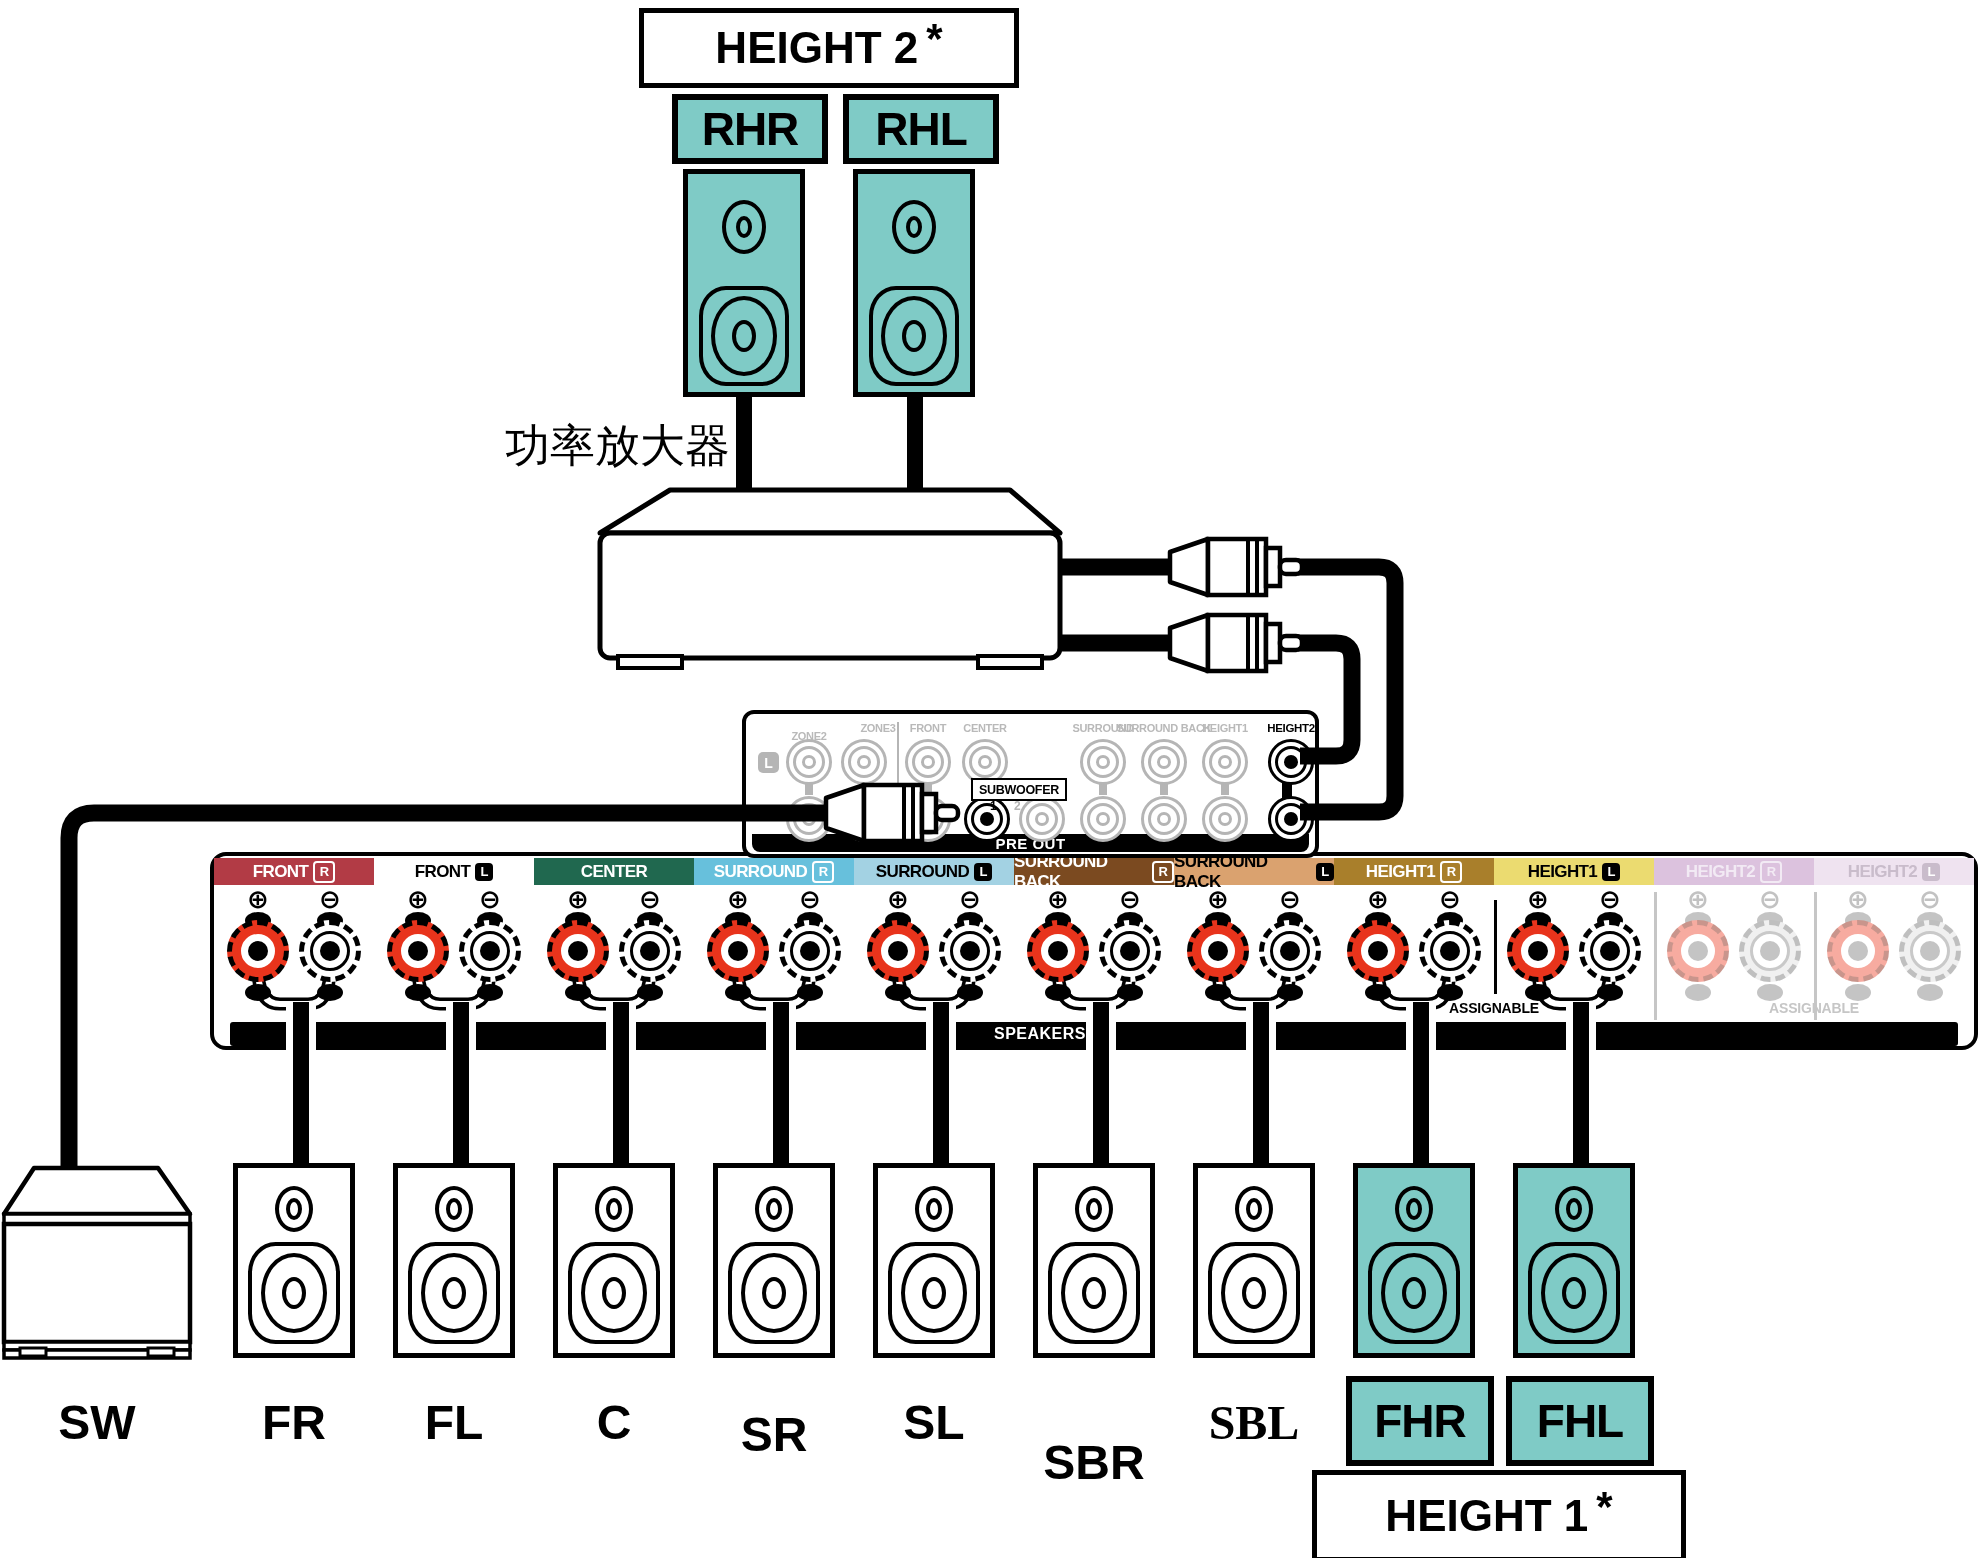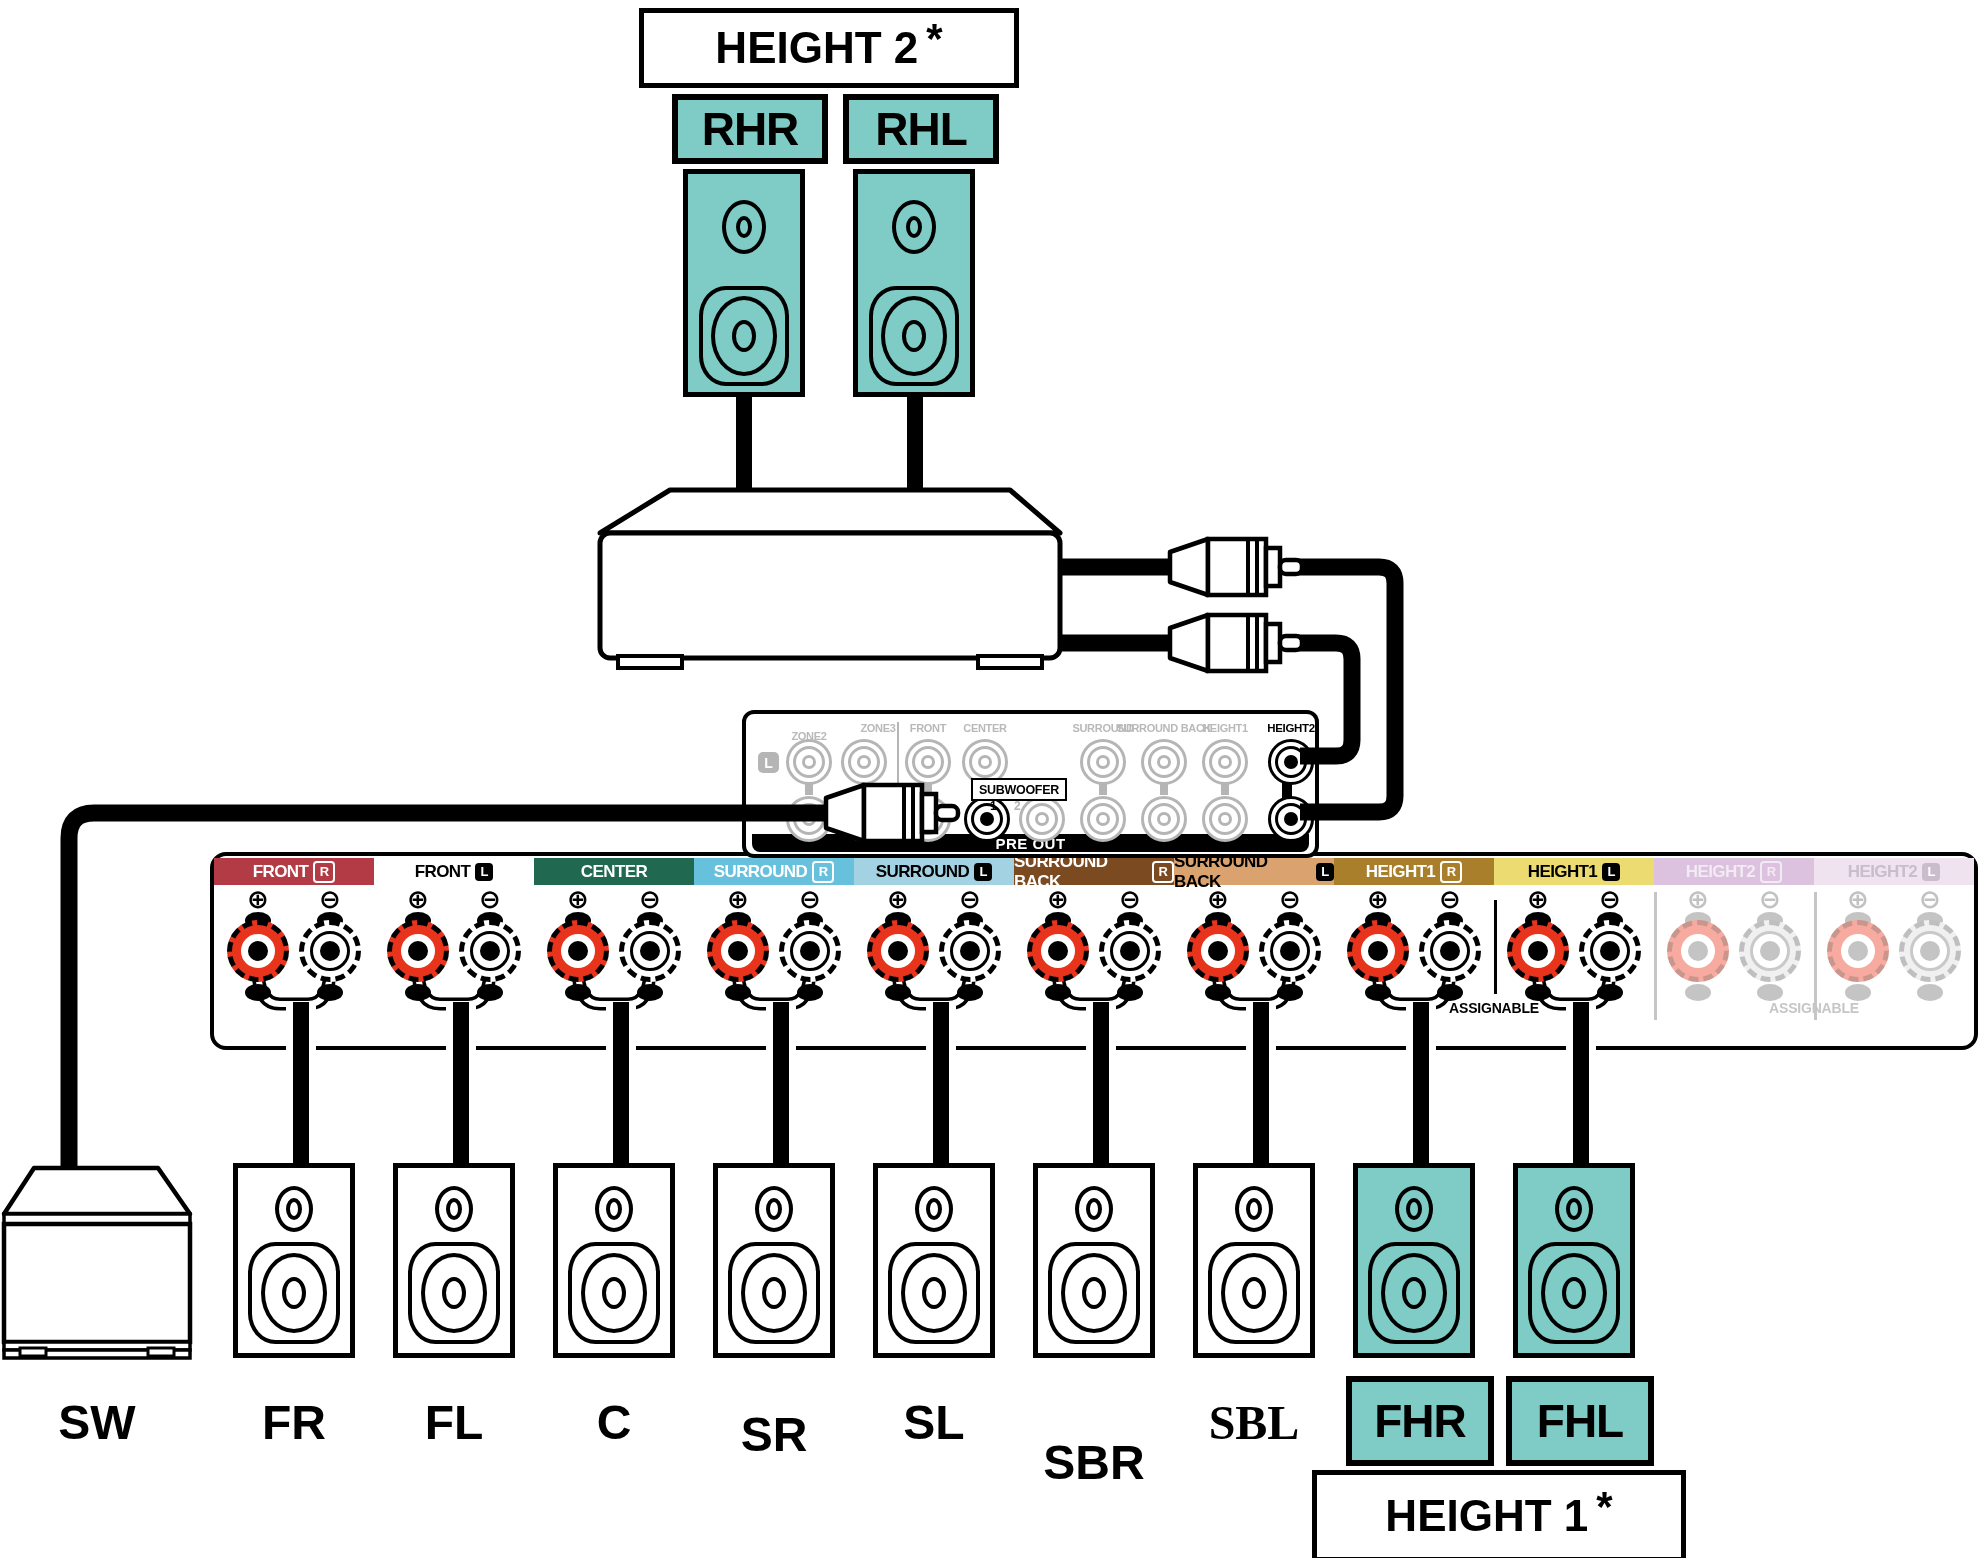--- a/index.html
+++ b/index.html
@@ -120,20 +120,21 @@
 
   <div class="speaker teal" style="left:683px;top:169px;width:122px;height:228px;">
     <div class="tweeter" style="top:26px;width:44px;height:54px;"></div>
     <div class="woofer" style="top:112px;width:90px;height:100px;"></div>
   </div>
   <div class="speaker teal" style="left:853px;top:169px;width:122px;height:228px;">
     <div class="tweeter" style="top:26px;width:44px;height:54px;"></div>
     <div class="woofer" style="top:112px;width:90px;height:100px;"></div>
   </div>
 
+  <div class="cjk-label" style="left:450px;top:416px;width:280px;text-align:right;">功率放大器</div>
 
   <div class="preout">
     <div class="l-badge">L</div>
     <div class="pre-divider"></div>
     <div id="preout-jacks">
         <div class="pre-label" style="left: 63px; margin-top: 8px;">ZONE2</div>
         <div class="jack" style="left: 40px; top: 25px;"></div>
         <div class="stem" style="left: 59px; top: 68px;"></div>
         <div class="pre-label" style="left: 132px;">ZONE3</div>
         <div class="jack" style="left: 95px; top: 25px;"></div>
@@ -382,20 +383,23 @@
           <div class="tab faded" style="left: 103px; top: 56px;"></div>
           <div class="tab faded" style="left: 103px; top: 128px;"></div>
           <div class="post white faded" style="left: 85px;"></div>
         </div>
       </div>
     <div class="grp-divider" style="left:1280px;top:44px;height:94px;"></div>
     <div class="grp-divider gray" style="left:1440px;top:36px;height:128px;"></div>
     <div class="grp-divider gray" style="left:1600px;top:36px;height:128px;"></div>
     <div class="assignable" style="left:1200px;">ASSIGNABLE</div>
     <div class="assignable gray" style="left:1520px;">ASSIGNABLE</div>
+    <div class="spk-bar">
+      <span>SPEAKERS</span>
+    </div>
   </div>
 
   <div id="bottom-row">
       <div class="spk-label" style="left: 32px; top: 1395px; width: 130px;">SW</div>
       <div class="speaker" style="left: 233px; top: 1163px; width: 122px; height: 195px;">
         <div class="tweeter" style="top: 18px; width: 38px; height: 46px;"></div>
         <div class="woofer" style="top: 74px; width: 92px; height: 102px;"></div>
       </div>
       <div class="spk-label" style="left: 214px; top: 1395px; width: 160px;">FR</div>
       <div class="speaker" style="left: 393px; top: 1163px; width: 122px; height: 195px;">

